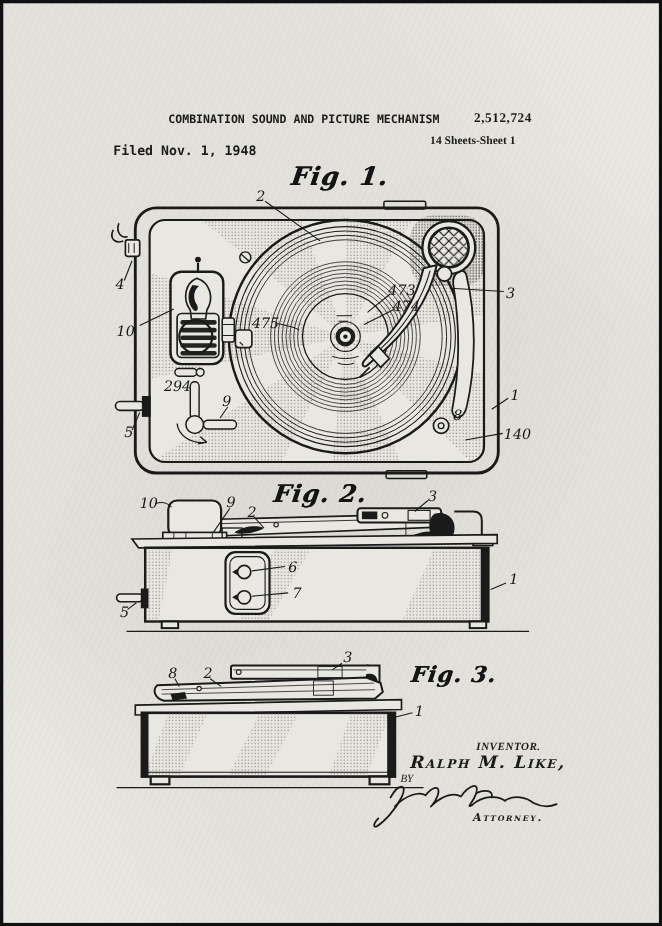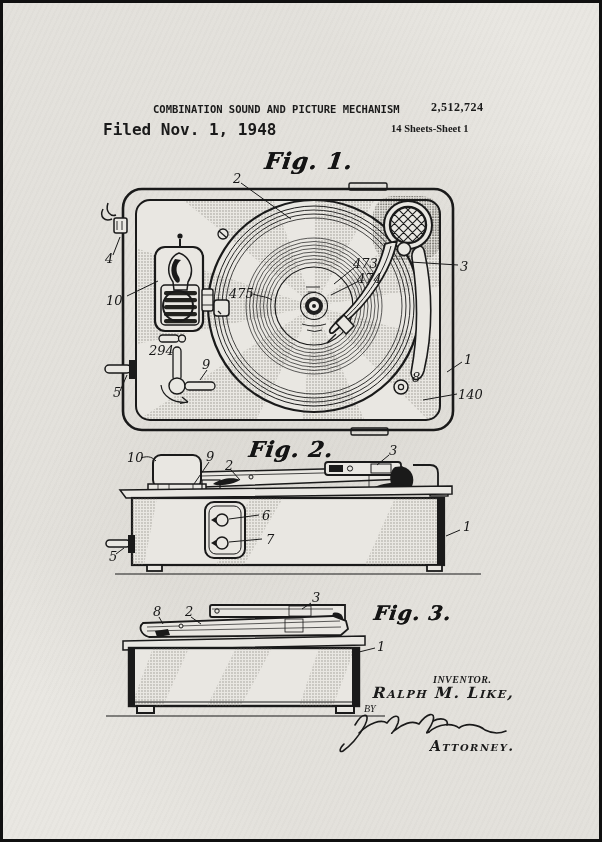--- a/index.html
+++ b/index.html
@@ -15,34 +15,34 @@
     border:3px solid #101010;
     overflow:hidden;
     font-family:"Liberation Serif", serif;
     color:#1a1a1a;
   }
   .abs{position:absolute;white-space:nowrap;}
   .t-date{left:100px;top:74px;font-size:17px;font-weight:700;letter-spacing:0.5px;}
   .t-name{left:212px;top:80px;width:200px;text-align:center;font-family:"Liberation Sans",sans-serif;font-size:12px;font-weight:700;letter-spacing:1.5px;}
   .t-patnum{left:428px;top:73px;font-size:12px;font-weight:700;letter-spacing:0.5px;margin-top:24px;}
   .t-title{left:150px;top:100px;width:326px;text-align:left;font-family:"DejaVu Sans Mono",monospace;font-size:10.5px;font-weight:700;letter-spacing:0px;}
-  .t-filed{left:100px;top:117px;font-family:"DejaVu Sans Mono",monospace;font-size:16px;font-weight:700;}
+  .t-filed{left:100px;top:127px;font-family:"DejaVu Sans Mono",monospace;font-size:12px;font-weight:700;}
   .t-sheet{left:388px;top:120px;font-family:Liberation Serif, serif;font-size:10.5px;font-weight:700;}
   .figtitle{
     font-family:"DejaVu Serif",serif;font-style:italic;font-weight:700;
     letter-spacing:1px;color:#141414;transform:skewX(-8deg);
     text-shadow:0.4px 0 #141414;
   }
   .ft1{left:262px;top:144px;font-size:23px;}
   .ft2{left:246px;top:433px;font-size:22px;}
   .ft3{left:371px;top:598px;font-size:20px;}
   .t-inventor{left:430px;top:671px;font-size:10px;font-weight:700;font-style:italic;letter-spacing:0.5px;text-align:right;}
   .t-invname{left:370px;top:680px;font-family:"DejaVu Serif",serif;font-variant:small-caps;font-weight:700;font-size:15.5px;letter-spacing:1.5px;font-style:italic;transform:skewX(-4deg);}
   .t-by{left:361px;top:700px;font-size:10px;font-weight:400;font-style:italic;}
-  .t-attorney{left:427px;top:735px;font-family:"DejaVu Serif",serif;font-variant:small-caps;font-weight:700;font-size:14px;letter-spacing:1.5px;font-style:italic;}
+  .t-attorney{left:427px;top:735px;font-family:"DejaVu Serif",serif;font-variant:small-caps;font-weight:700;font-size:10px;letter-spacing:1.5px;font-style:italic;}
   svg.drawing{position:absolute;left:0;top:0;}
   svg .ln{stroke:#1a1a1a;fill:none;}
   svg .fillpaper{fill:#e9e7e2;}
   svg text.refnum{
     font-family:"DejaVu Serif",serif;font-style:italic;font-size:13px;fill:#161616;
   }
 </style>
 </head>
 <body>
 

